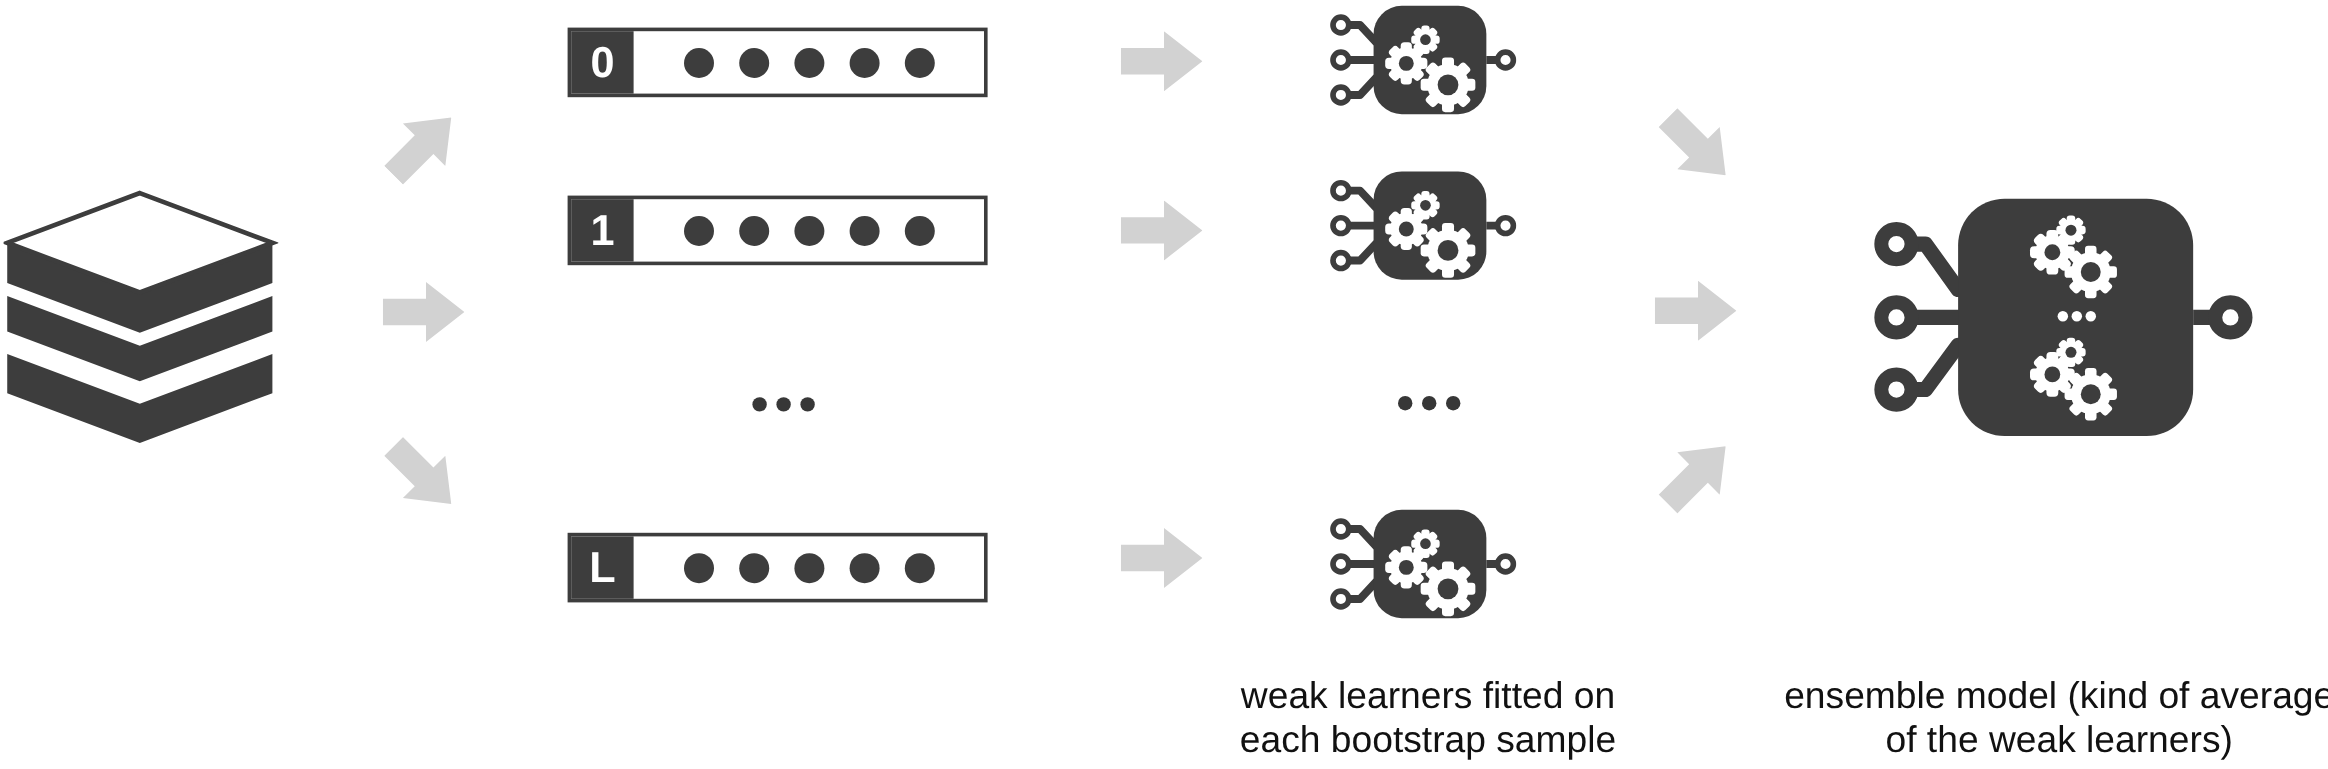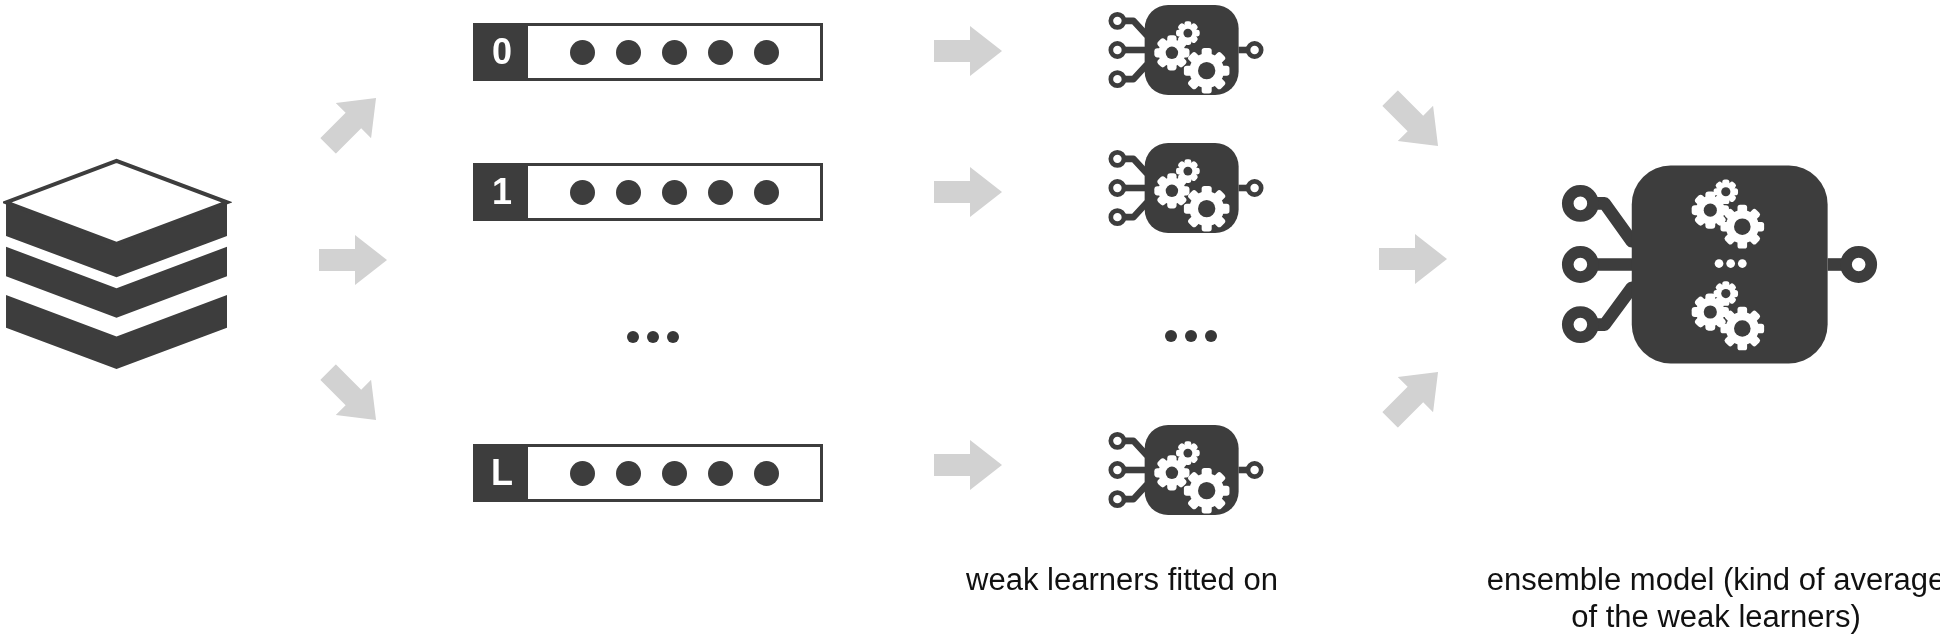--- a/index.html
+++ b/index.html
@@ -188,21 +188,22 @@
     <use href="#gear-s" transform="translate(171,41) scale(1.05)"></use>
     <use href="#gear-l" transform="translate(188,77) scale(0.9)"></use>
     <circle cx="164" cy="115" r="4.5" fill="#fff"></circle>
     <circle cx="176" cy="115" r="4.5" fill="#fff"></circle>
     <circle cx="188" cy="115" r="4.5" fill="#fff"></circle>
     <use href="#gear-m" transform="translate(155,165) scale(1.13)"></use>
     <use href="#gear-s" transform="translate(171,146) scale(1.05)"></use>
     <use href="#gear-l" transform="translate(188,182) scale(0.9)"></use>
   </svg>
 
-  <div class="caption" style="left:1122px;top:561px">
+  <div class="caption" style="left:1190px;top:561px">
     <div>weak learners fitted on</div>
+    <div>each bootstrap sample</div>
   </div>
   <div class="caption" style="left:1716px;top:561px">
     <div>ensemble model (kind of average</div>
     <div>of the weak learners)</div>
   </div>
 
 </div>
 
 </body></html>

